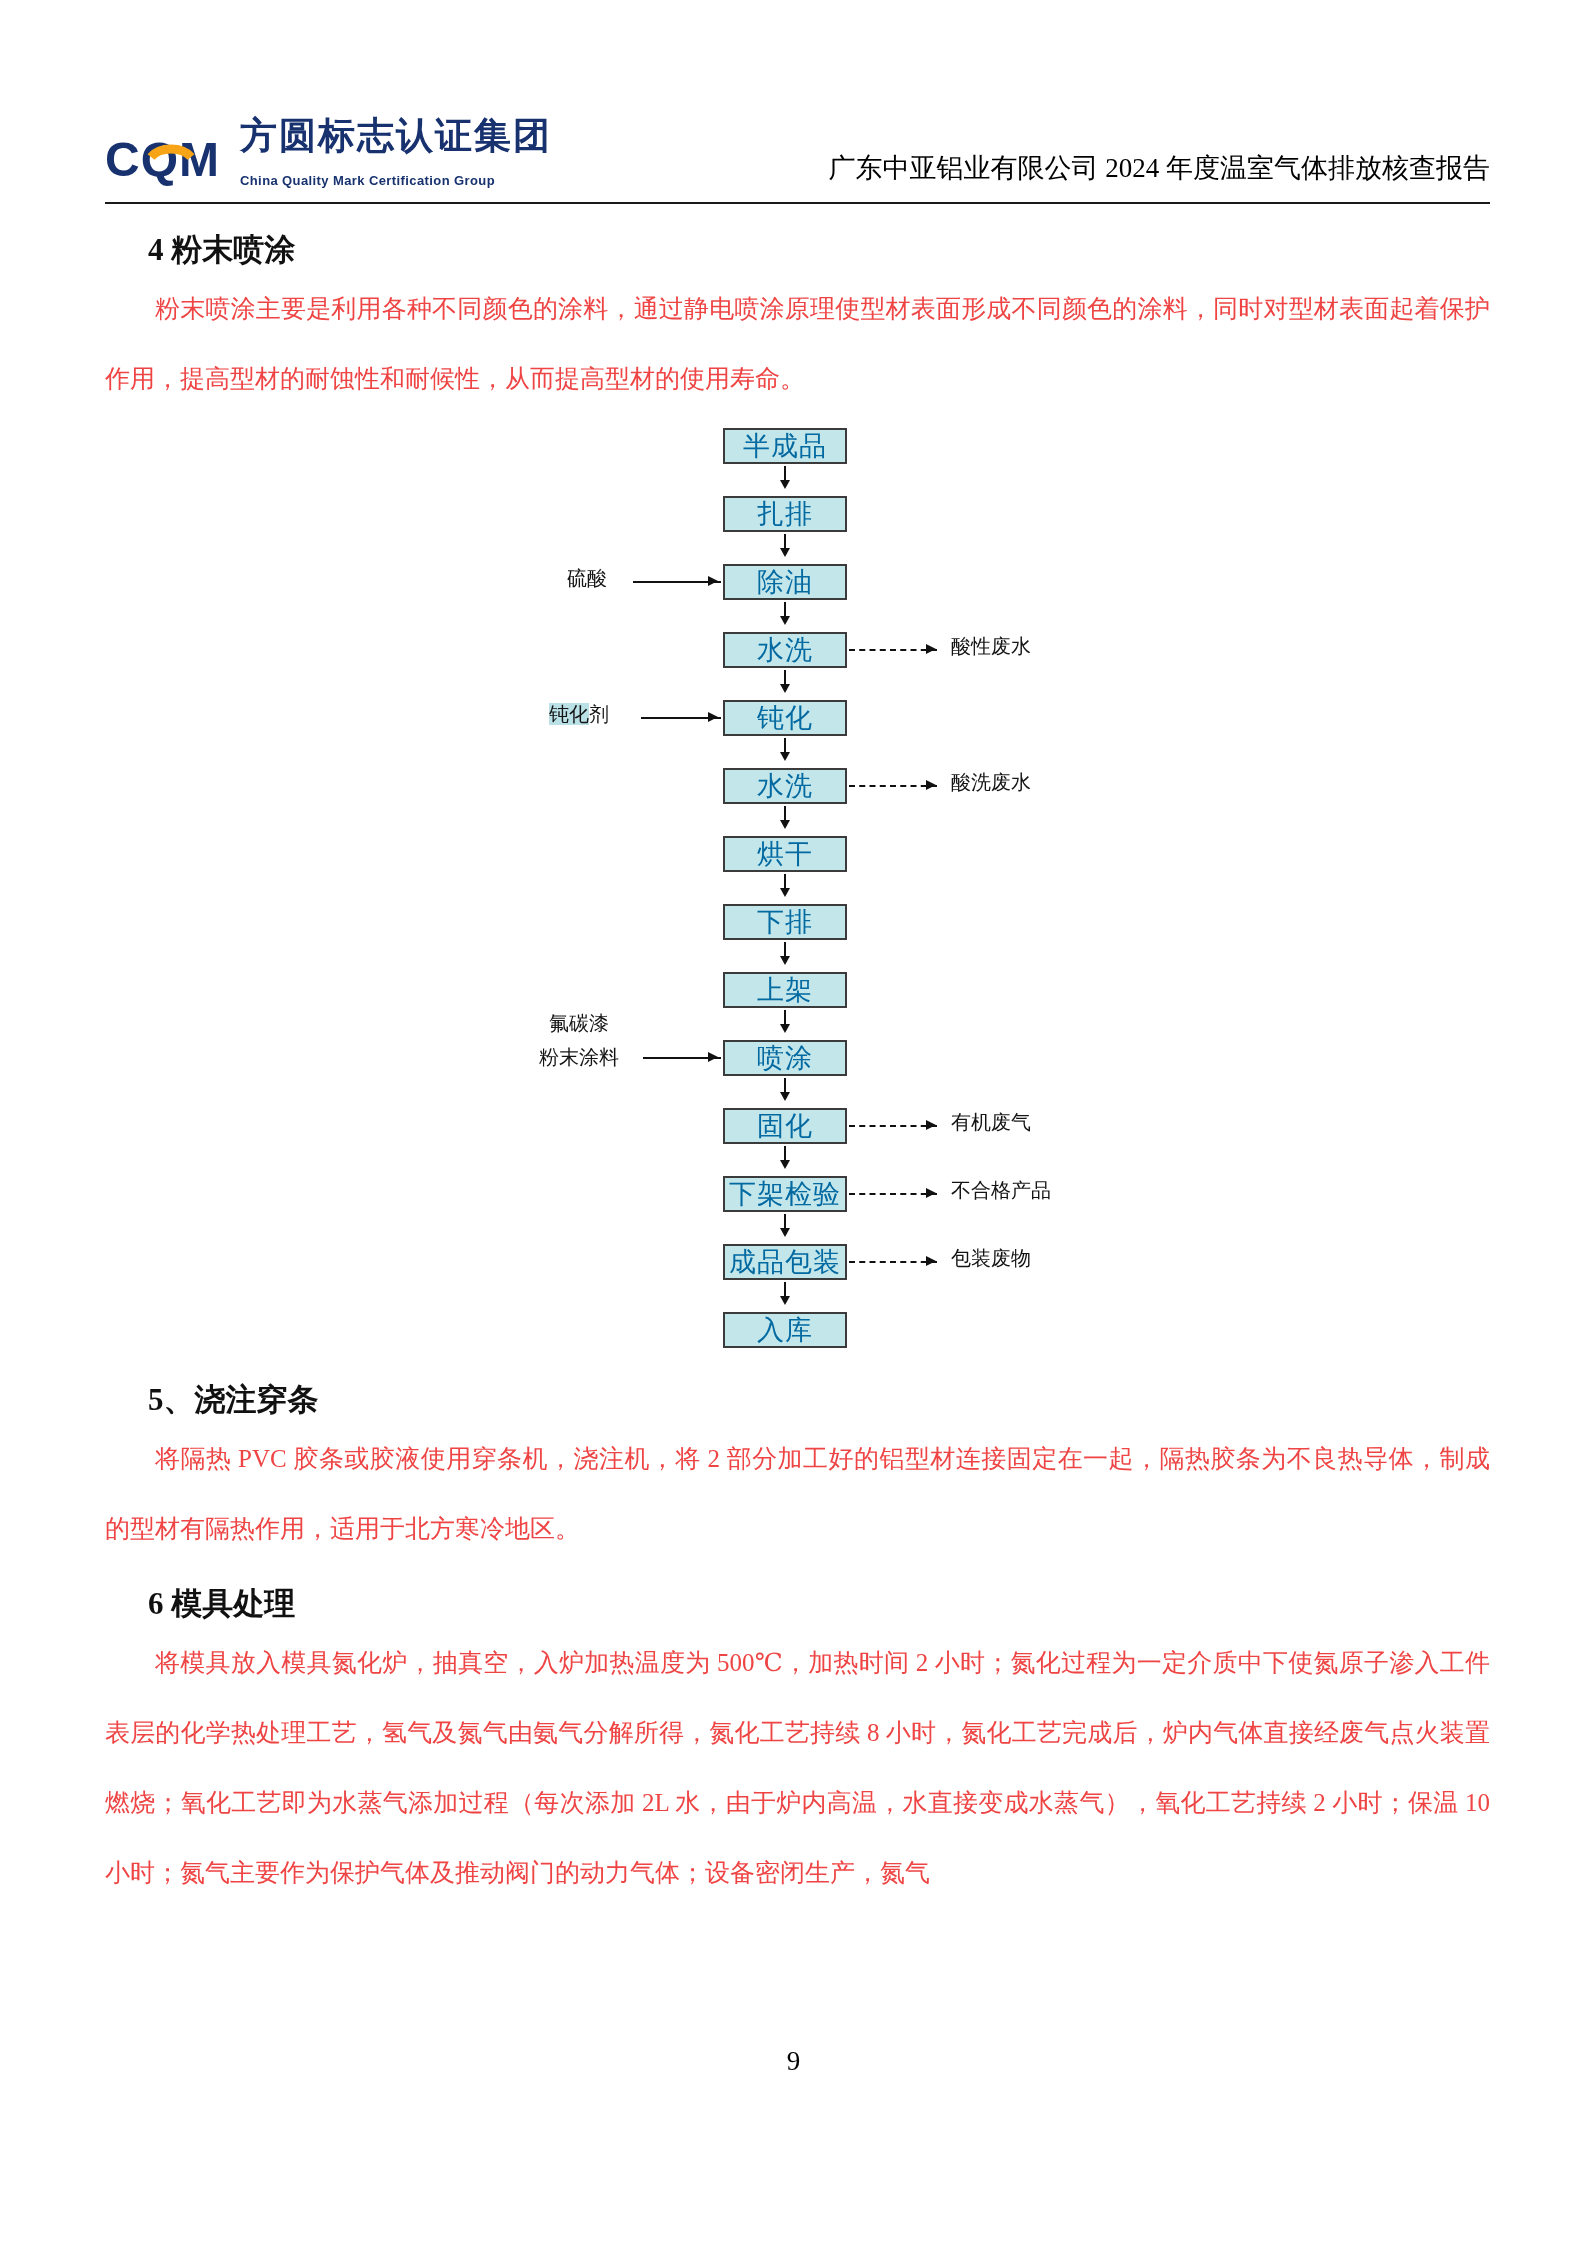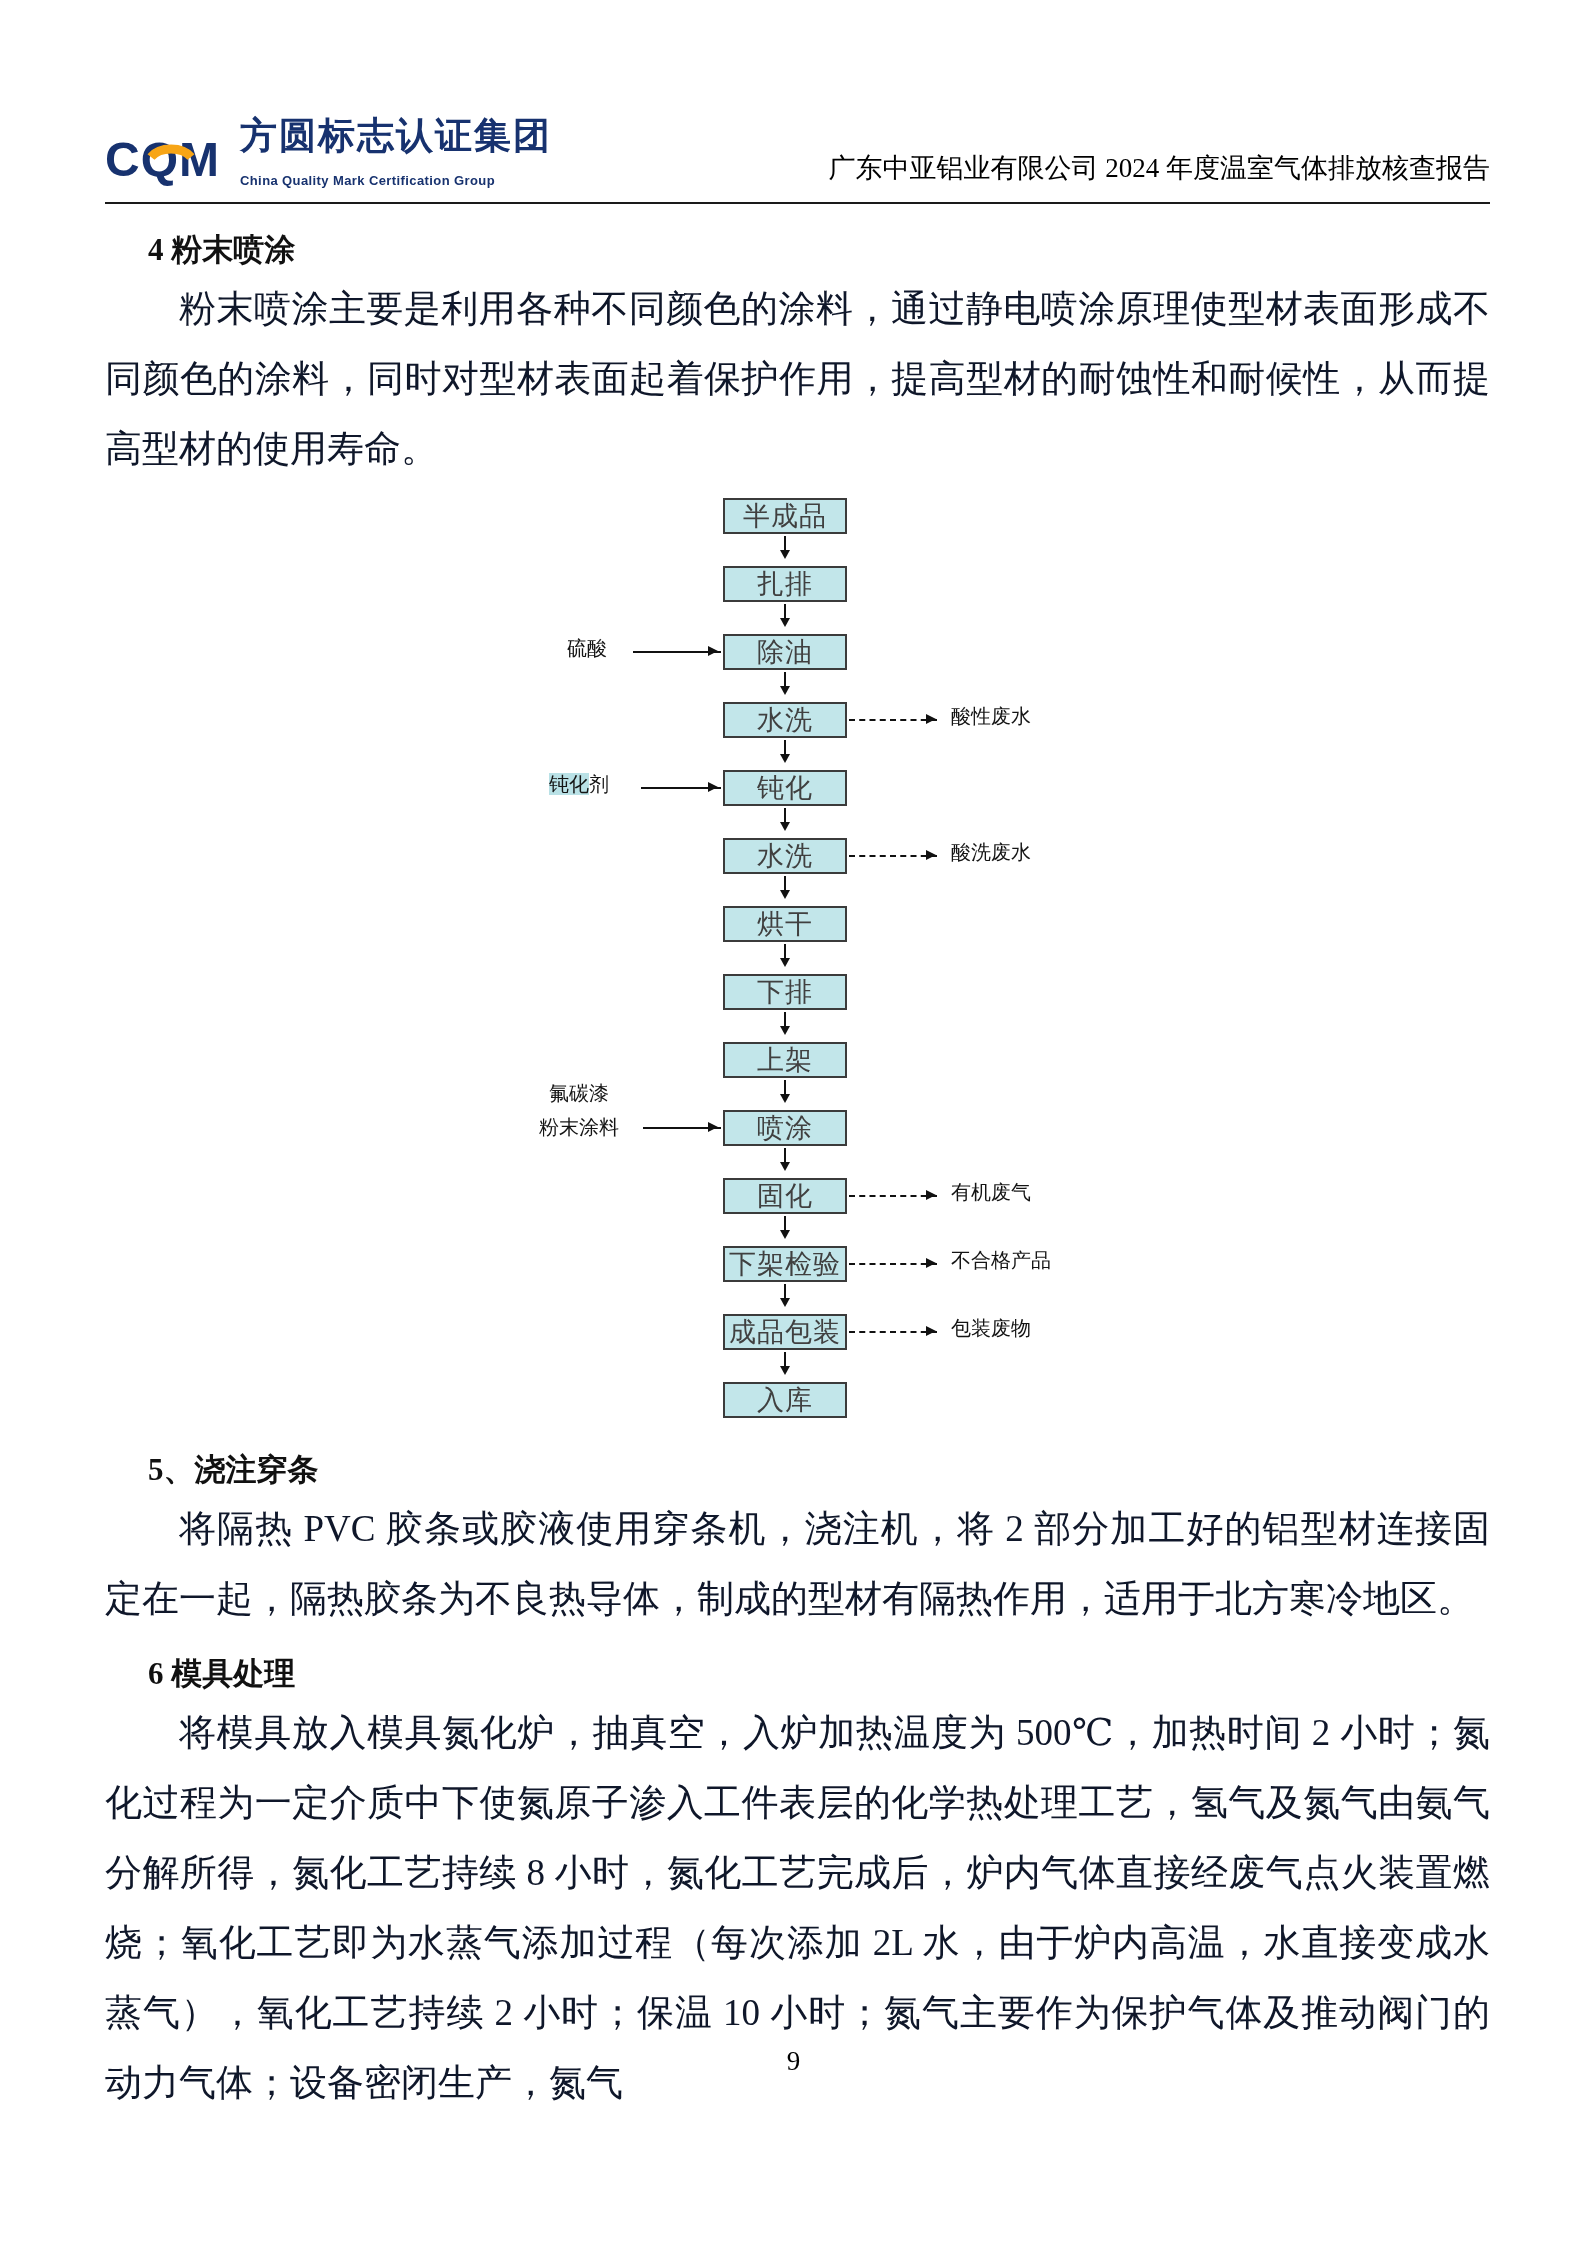--- a/index.html
+++ b/index.html
@@ -21,28 +21,28 @@
     font-weight:bold; font-size:48px; line-height:60px; color:#17326f; letter-spacing:1px;
   }
   .logo-arc { position:absolute; top:-16px; left:42px; }
   .logo-names { margin-left:20px; padding-bottom:2px; font-family:"Liberation Sans","DejaVu Sans",sans-serif; }
   .logo-cn { font-size:37px; line-height:40px; font-weight:bold; color:#17326f; letter-spacing:2px; }
   .logo-en { font-size:13px; font-weight:bold; color:#17326f; letter-spacing:0.4px; margin-top:17px; }
   .doc-title { font-size:27px; color:#000; padding-bottom:4px; white-space:nowrap; }
   
   .content { position:absolute; left:105px; right:97px; top:216px; }
   .sec-heading { font-size:31px; font-weight:bold; margin:10px 0 0 43px; line-height:48px; }
-  .para { font-size:37px; line-height:70px; text-align:justify; text-indent:2em; color:#0f172a; }
+  .para { font-size:25px; line-height:70px; text-align:justify; text-indent:2em; color:#ef4444; }
   
   .flow { position:relative; height:926px; margin-top:14px; }
   .fbox {
     position:absolute; left:618px; width:124px; height:36px;
     background:#c2e6ea; border:2px solid #3b3b3b;
     display:flex; align-items:center; justify-content:center;
-    font-size:27px; color:#404040; letter-spacing:1px; white-space:nowrap;
+    font-size:27px; color:#0369a1; letter-spacing:1px; white-space:nowrap;
   }
   .varrow { position:absolute; left:679px; width:2px; height:20px; background:#111; }
   .varrow::after { content:''; position:absolute; left:-4px; bottom:-8px;
     border:5px solid transparent; border-top:9px solid #111; }
   .harrow { position:absolute; height:2px; background:#111; }
   .harrow::after { content:''; position:absolute; right:-2px; top:-5px;
     border:5px solid transparent; border-left:10px solid #111; }
   .darrow { position:absolute; width:88px; height:0; border-top:2px dashed #111; }
   .darrow::after { content:''; position:absolute; right:-4px; top:-7px;
     border:5px solid transparent; border-left:10px solid #111; }

